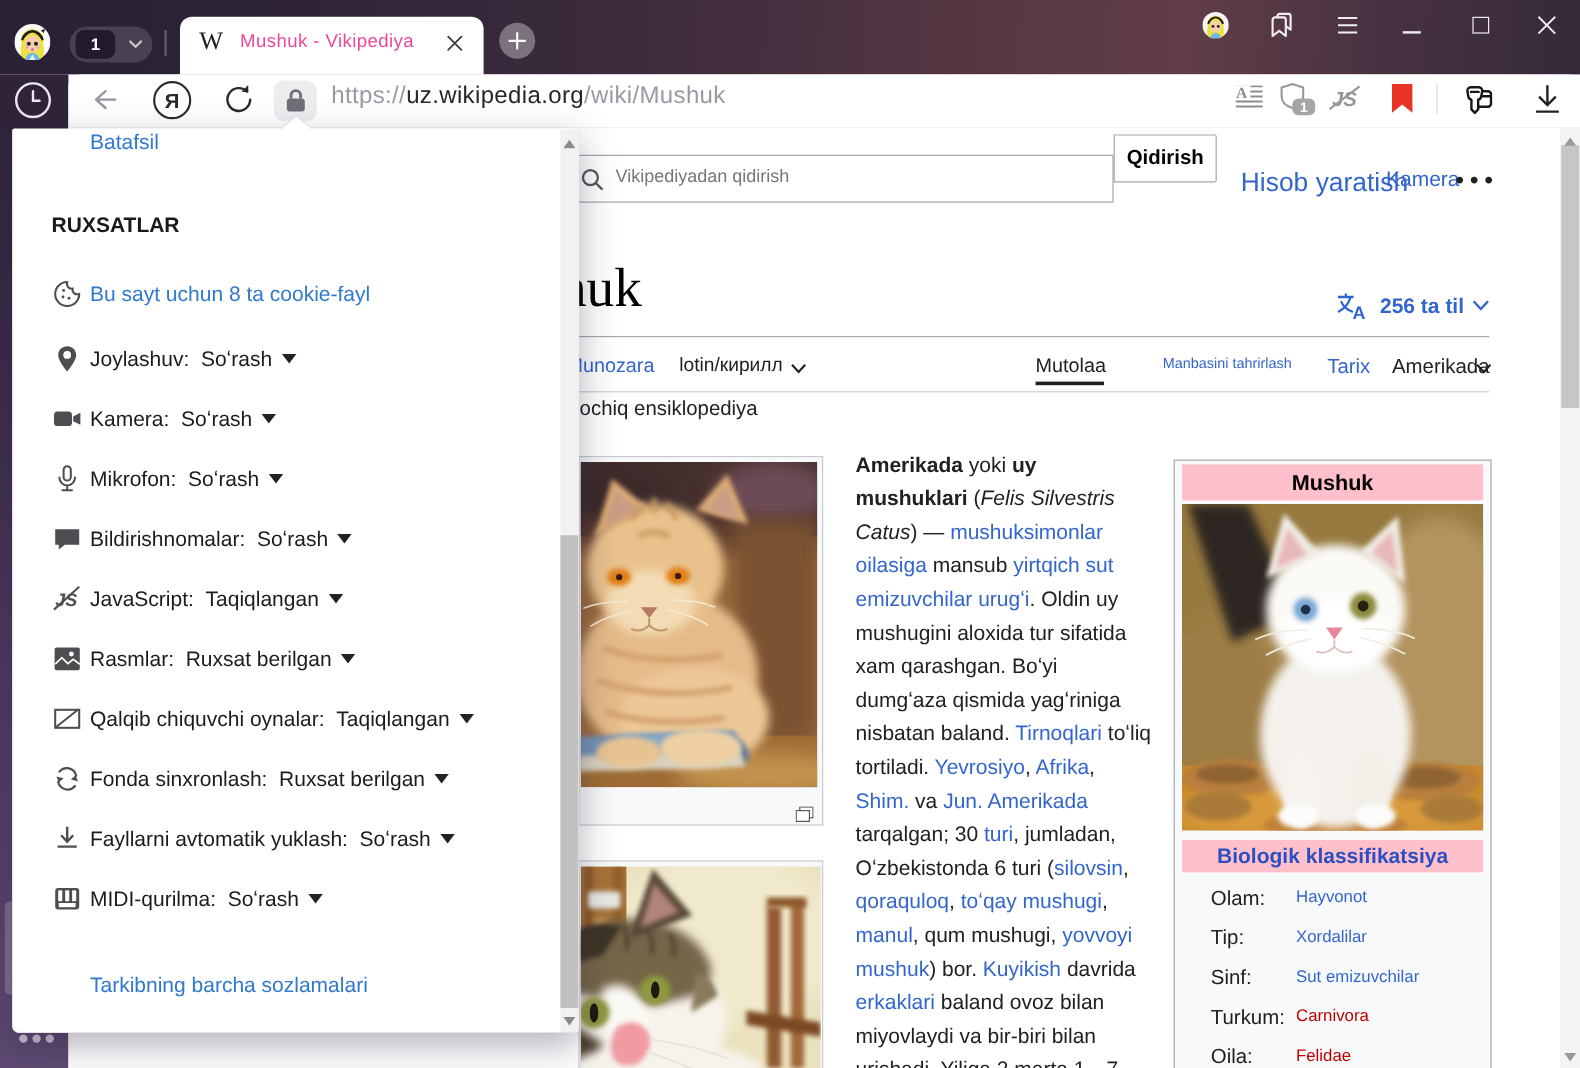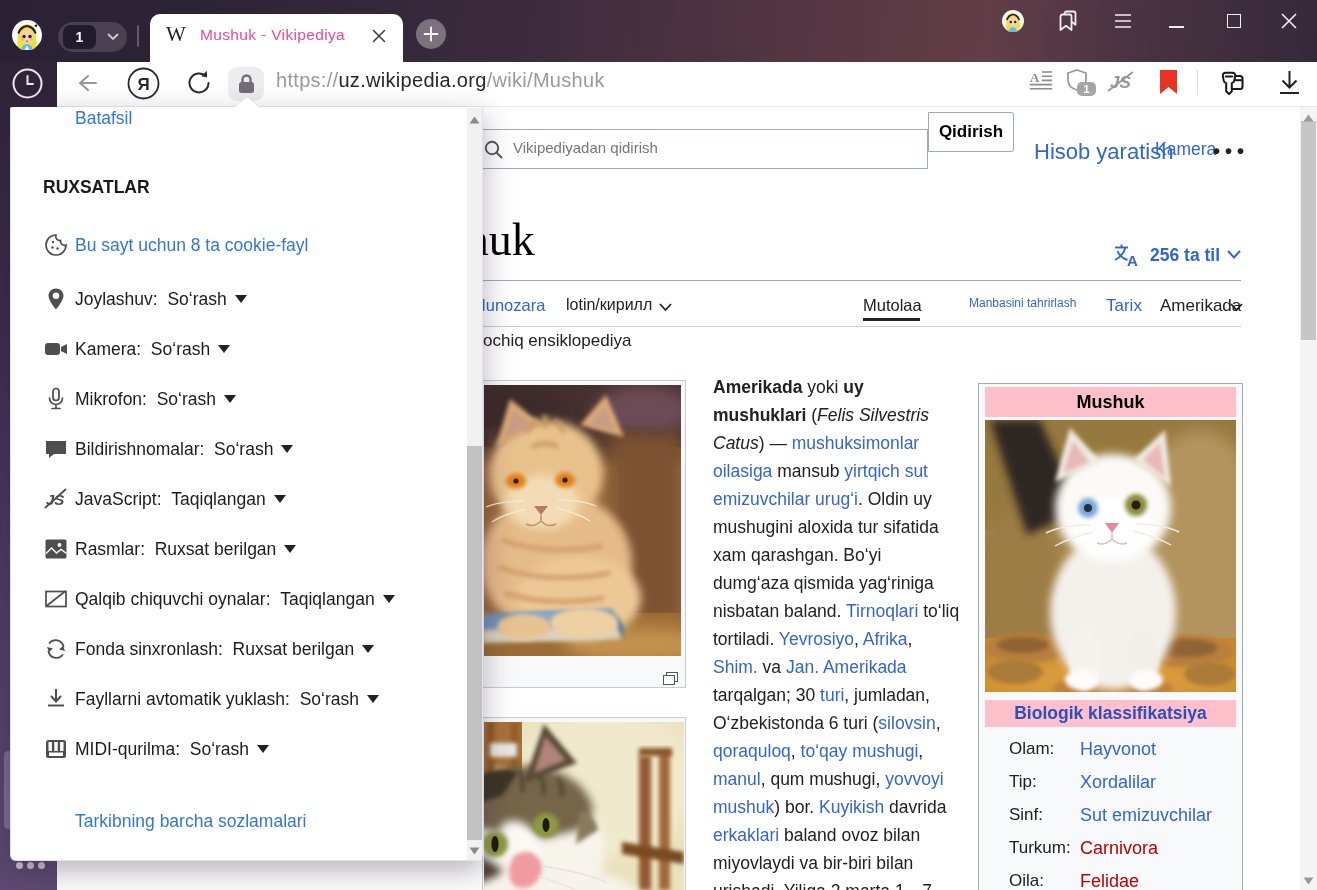--- a/index.html
+++ b/index.html
@@ -57,21 +57,21 @@
   #sitesub { left:483px; top:331px; font-size:17px; color:#202122; }
 
   
   .thumbframe { border:1px solid #c8ccd1; background:#f8f9fa; }
   #artext { left:713px; top:373px; font-size:17.5px; line-height:28px; color:#202122; white-space:pre; }
 
   
   #infobox { left:978px; top:383px; width:265px; height:560px; border:1px solid #a2a9b1; background:#f8f9fa; }
   .pinkbar { background:#ffc0cb; text-align:center; font-weight:bold; }
   .iblabel { font-size:17px; color:#202122; }
-  .ibval { font-size:18px; }
+  .ibval { font-size:14px; }
 
   
   #panel { left:10px; top:107px; width:473px; height:754px; background:#fff;
     border:1px solid #e3e3e5; border-top:none; border-radius:2px 2px 6px 6px;
     box-shadow:0 10px 30px rgba(40,30,60,0.35); }
   .prow { position:absolute; left:75px; font-size:17.5px; color:#1c1c1e; white-space:nowrap;text-align:right; }
   .picon { position:absolute; left:44px; width:24px; height:24px; color:#4e4e52; }
   .tri { display:inline-block; width:0; height:0; border-left:6px solid transparent; border-right:6px solid transparent; border-top:8px solid #222; margin-left:8px; position:relative; top:-2px;}
   .plink { color:#3179cd; }
   #panelsb { left:467px; top:108px; width:15px; height:752px; background:#f1f1f1; }
@@ -349,21 +349,21 @@
 <div id="artext" class="abs"><b>Amerikada</b> yoki <b>uy
 mushuklari</b> (<i>Felis Silvestris
 Catus</i>) — <a class="wlink">mushuksimonlar
 oilasiga</a> mansub <a class="wlink">yirtqich sut
 emizuvchilar urugʻi</a>. Oldin uy
 mushugini aloxida tur sifatida
 xam qarashgan. Boʻyi
 dumgʻaza qismida yagʻriniga
 nisbatan baland. <a class="wlink">Tirnoqlari</a> toʻliq
 tortiladi. <a class="wlink">Yevrosiyo</a>, <a class="wlink">Afrika</a>,
-<a class="wlink">Shim.</a> va <a class="wlink">Jan. Amerikada</a>
+<a class="wlink">Shim.</a> va <a class="wlink">Jun. Amerikada</a>
 tarqalgan; 30 <a class="wlink">turi</a>, jumladan,
 Oʻzbekistonda 6 turi (<a class="wlink">silovsin</a>,
 <a class="wlink">qoraquloq</a>, <a class="wlink">toʻqay mushugi</a>,
 <a class="wlink">manul</a>, qum mushugi, <a class="wlink">yovvoyi
 mushuk</a>) bor. <a class="wlink">Kuyikish</a> davrida
 <a class="wlink">erkaklari</a> baland ovoz bilan
 miyovlaydi va bir-biri bilan
 urishadi. Yiliga 2 marta 1—7</div>
 
 <div id="infobox" class="abs"></div>

